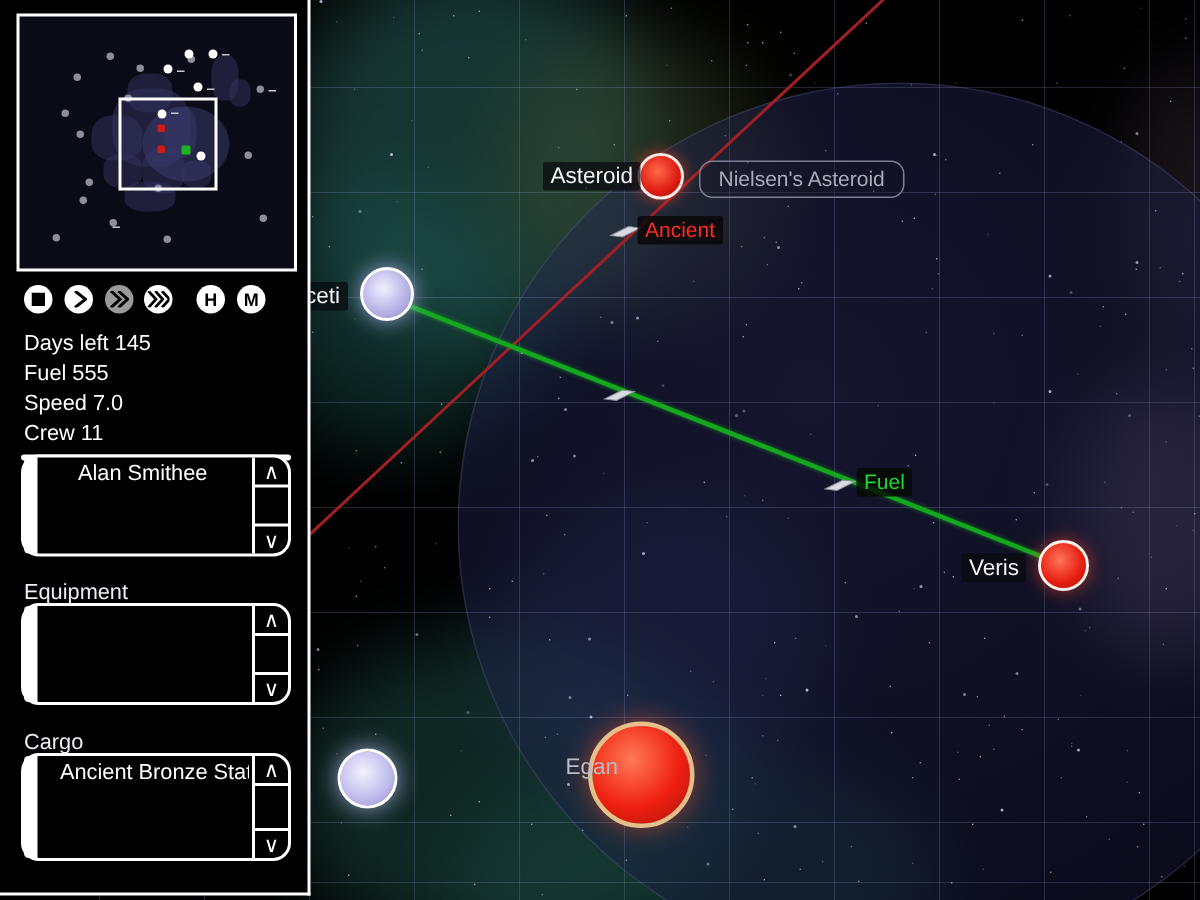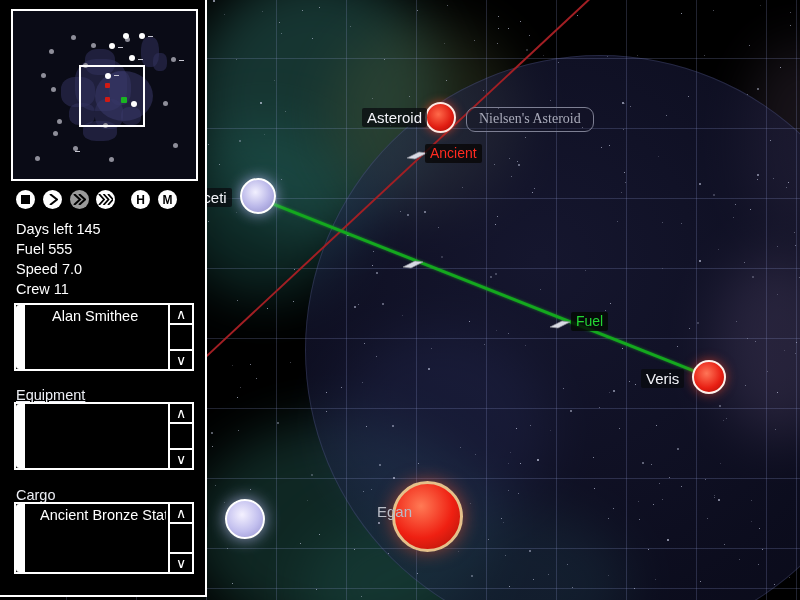--- a/index.html
+++ b/index.html
@@ -65,21 +65,21 @@
   .btn{position:absolute;width:19px;height:19px;border-radius:50%;
     background:#ffffff;color:#000;font-size:12px;font-weight:bold;
     display:flex;align-items:center;justify-content:center;cursor:pointer;}
   .btn.act{background:#9a9a9a;}
   .btn svg{display:block;}
 
   .stat{position:absolute;left:16px;color:#ffffff;font-size:14.5px;line-height:14.5px;}
 
   .seclbl{position:absolute;left:16px;color:#eceef4;font-size:14.5px;line-height:14.5px;}
   .listbox{position:absolute;left:14px;width:180px;border:2px solid #ffffff;
-    border-radius:0;background:#000;box-sizing:border-box;}
+    border-radius:12px;background:#000;box-sizing:border-box;}
   .lb-bar{position:absolute;left:0;top:0;bottom:0;width:9px;background:#ffffff;
     border-radius:3px 0 0 3px;}
   .lb-items{position:absolute;left:11px;right:26px;top:2px;bottom:2px;overflow:hidden;}
   .lb-item{color:#ffffff;font-size:14.5px;line-height:19px;padding-left:25px;white-space:nowrap;}
   .sb{position:absolute;right:0;top:0;bottom:0;width:24px;border-left:2px solid #ffffff;
       box-sizing:border-box;}
   .sb-a{position:absolute;left:0;width:100%;height:20px;color:#fff;font-size:14px;
       display:flex;align-items:center;justify-content:center;box-sizing:border-box;cursor:pointer;}
   .sb-a.up{top:0;border-bottom:2px solid #fff;}
   .sb-a.dn{bottom:0;border-top:2px solid #fff;}
@@ -381,21 +381,21 @@
     </div>
     <div class="lbl white" style="left:190px;top:188px;">aceti</div>
 
     <div class="body" style="left:425px;top:102px;width:31px;height:31px;">
       <div class="disc" style="background:radial-gradient(circle at 42% 38%,#ff6a4a,#e01d12 58%,#9d0d08 100%);
                   border:2px solid #ffe9e2;box-sizing:border-box;
                   box-shadow:0 0 10px rgba(255,70,40,.65);"></div>
     </div>
     <div class="lbl white" style="left:362px;top:108px;">Asteroid</div>
 
-    <div class="pill" style="left:466px;top:107px;font-family:Liberation Serif, serif;">Nielsen's Asteroid</div>
+    <div class="pill" style="left:466px;top:107px;">Nielsen's Asteroid</div>
 
     <div class="body" style="left:692px;top:360px;width:34px;height:34px;">
       <div class="disc" style="background:radial-gradient(circle at 42% 38%,#ff7557,#e81f13 58%,#a11009 100%);
                   border:2px solid #fff1ea;box-sizing:border-box;
                   box-shadow:0 0 11px rgba(255,70,40,.6);"></div>
     </div>
     <div class="lbl white" style="left:641px;top:369px;">Veris</div>
 
     <div class="body" style="left:392px;top:481px;width:71px;height:71px;">
       <div class="disc" style="background:radial-gradient(circle at 40% 34%,#ff7a55,#ef2012 55%,#a81208 100%);
@@ -523,21 +523,21 @@
       <div class="lb-bar"></div>
       <div class="lb-items">
         <div class="lb-item">Alan Smithee</div>
       </div>
       <div class="sb">
         <div class="sb-a up">∧</div>
         <div class="sb-a dn">∨</div>
       </div>
     </div>
 
-    <div class="seclbl" style="top:388px;text-decoration:underline;">Equipment</div>
+    <div class="seclbl" style="top:388px;">Equipment</div>
     <div class="listbox" style="top:402px;height:68px;">
       <div class="lb-bar"></div>
       <div class="lb-items"></div>
       <div class="sb">
         <div class="sb-a up">∧</div>
         <div class="sb-a dn">∨</div>
       </div>
     </div>
 
     <div class="seclbl" style="top:488px;">Cargo</div>

